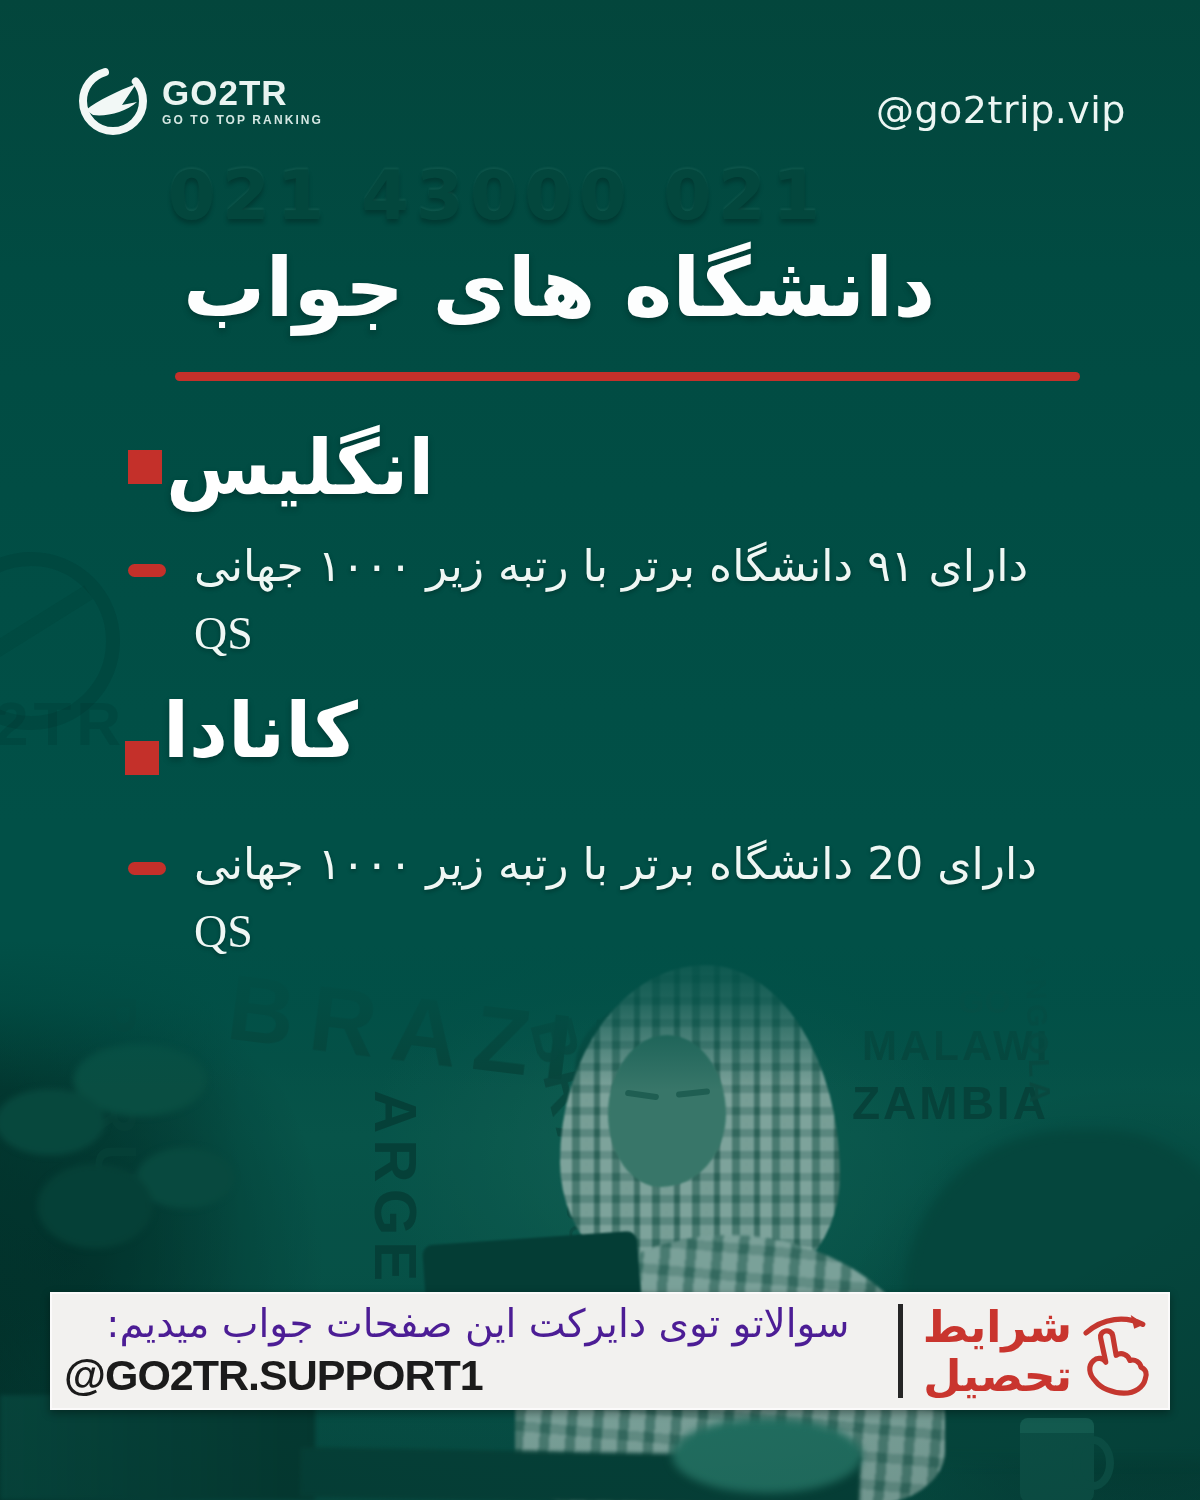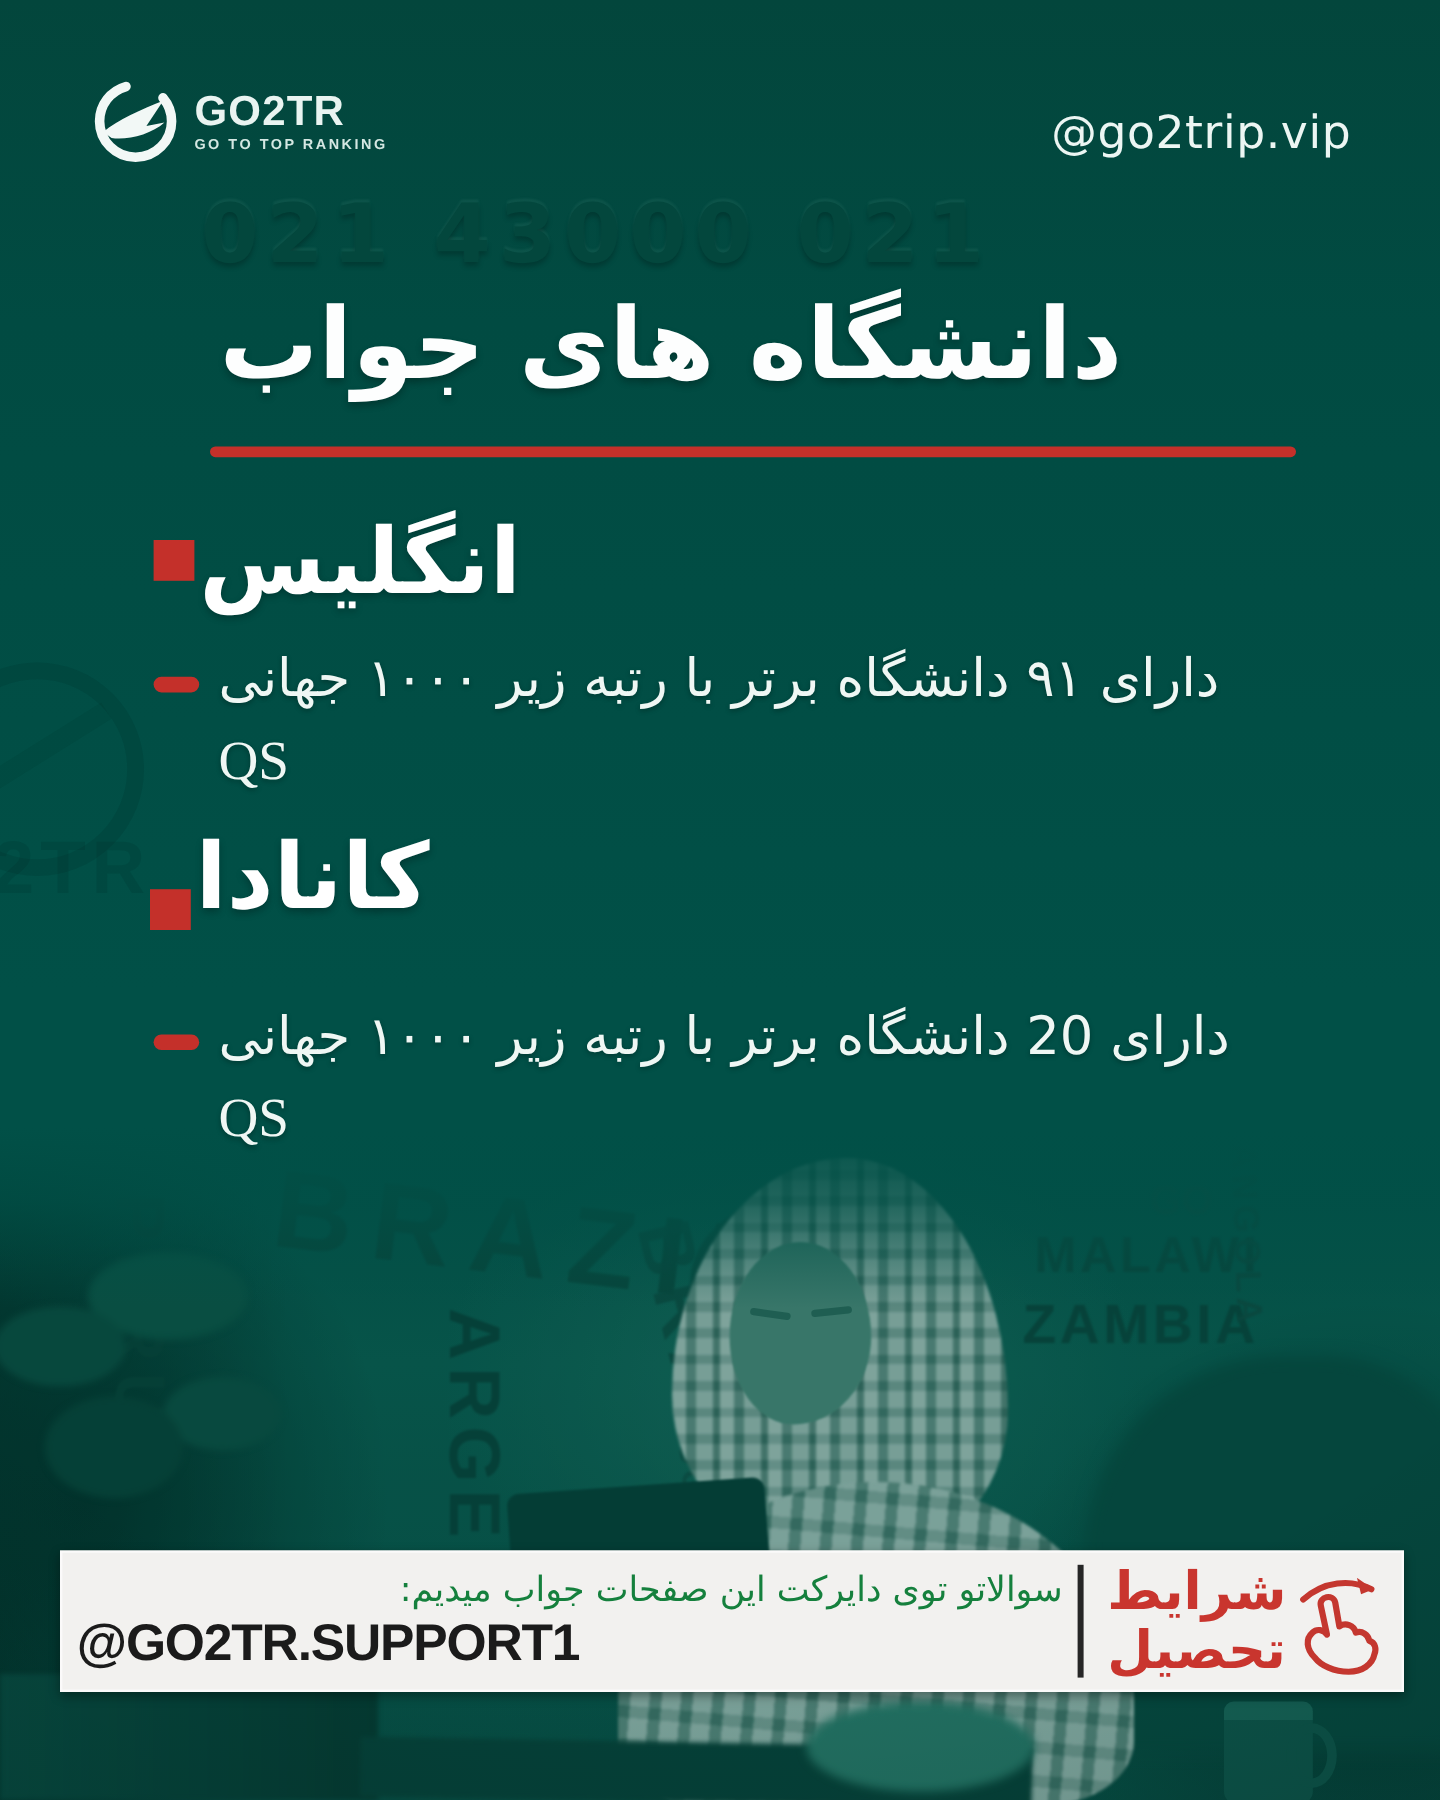--- a/index.html
+++ b/index.html
@@ -30,21 +30,21 @@
   .content{position:absolute;inset:0;z-index:3;}
   .title{position:absolute;left:183px;top:240px;margin:0;font-size:82px;font-weight:700;color:#fdfefe;
     direction:rtl;white-space:nowrap;text-shadow:0 3px 6px rgba(0,12,10,.30);}
   .rule{position:absolute;left:175px;top:372px;width:905px;height:9px;border-radius:5px;background:var(--red);}
   .heading-row{position:absolute;display:flex;align-items:center;gap:4px;}
   .heading-row.h-uk{left:128px;top:415px;height:104px;}
   .heading-row.h-ca{left:125px;top:671px;height:104px;align-items:flex-end;}
   .sq-bullet{width:34px;height:34px;background:var(--red);flex:0 0 auto;}
   .heading-text{margin:0;font-size:76px;font-weight:700;color:#ffffff;direction:rtl;white-space:nowrap;
     text-shadow:0 3px 6px rgba(0,12,10,.28);}
-  .detail-row{position:absolute;display:flex;align-items:flex-start;gap:16px;}
+  .detail-row{position:absolute;display:flex;align-items:flex-start;gap:28px;}
   .detail-row.d-uk{left:128px;top:536px;}
   .detail-row.d-ca{left:128px;top:834px;}
   .dash-bullet{width:38px;height:13px;border-radius:7px;background:var(--red);margin-top:28px;flex:0 0 auto;}
   .detail-col{display:flex;flex-direction:column;}
   .detail-line{direction:rtl;text-align:left;font-size:44px;color:#eff7f4;white-space:nowrap;line-height:1.35;
     text-shadow:0 2px 4px rgba(0,10,8,.3);}
   .detail-qs{font-size:46px;color:#eff7f4;margin-top:12px;font-family:Liberation Serif, serif;
     text-shadow:0 2px 4px rgba(0,10,8,.3);}
   
   .photo{position:absolute;left:0;top:940px;width:1200px;height:560px;z-index:1;overflow:hidden;
@@ -109,26 +109,26 @@
     background:linear-gradient(180deg,#015047 0%,rgba(1,80,71,.75) 40%,rgba(1,80,71,0) 100%);}
   .photo-tint{position:absolute;inset:0;background:rgba(1,70,60,.28);}
   
   .vignette{position:absolute;inset:0;z-index:2;pointer-events:none;
     background:radial-gradient(130% 95% at 50% 35%, rgba(0,0,0,0) 60%, rgba(0,18,15,.28) 100%);}
   
   .bottom-bar{position:absolute;left:50px;top:1292px;width:1120px;height:118px;z-index:5;
     background:var(--bar);box-shadow:0 3px 8px rgba(0,10,8,.4), inset 0 0 0 2px rgba(255,255,255,.65);
     display:flex;align-items:center;padding:6px 10px 6px 14px;box-sizing:border-box;}
   .footer-left{flex:1 1 auto;display:flex;flex-direction:column;justify-content:center;min-width:0;}
-  .footer-message{direction:rtl;text-align:right;font-size:29px;color:#15803d;white-space:nowrap;
+  .footer-message{direction:rtl;text-align:center;font-size:39px;color:#4c1d95;white-space:nowrap;
     padding-left:6px;line-height:1.15;}
   .footer-handles{display:flex;gap:46px;align-items:baseline;margin-top:4px;
     font-family:"Liberation Sans",sans-serif;font-weight:700;font-size:43px;color:#1b1b1b;letter-spacing:-1px;}
   .footer-divider{width:5px;height:94px;background:#262626;margin:0 16px 0 12px;flex:0 0 auto;}
-  .badge{direction:rtl;text-align:left;color:var(--badge-red);font-weight:700;font-size:44px;line-height:1.12;
+  .badge{direction:rtl;text-align:right;color:var(--badge-red);font-weight:700;font-size:44px;line-height:1.12;
     flex:0 0 auto;margin-left:4px;}
   .hand-icon{width:86px;height:102px;flex:0 0 auto;margin-left:2px;}
 </style>
 </head>
 <body>
 
 <div class="poster" style="--red: #C4302A; --badge-red: #C9352E; --bar: #F2F1EF;">
 
   <div class="logo">
     <svg class="logo-mark" viewBox="0 0 74 74">

